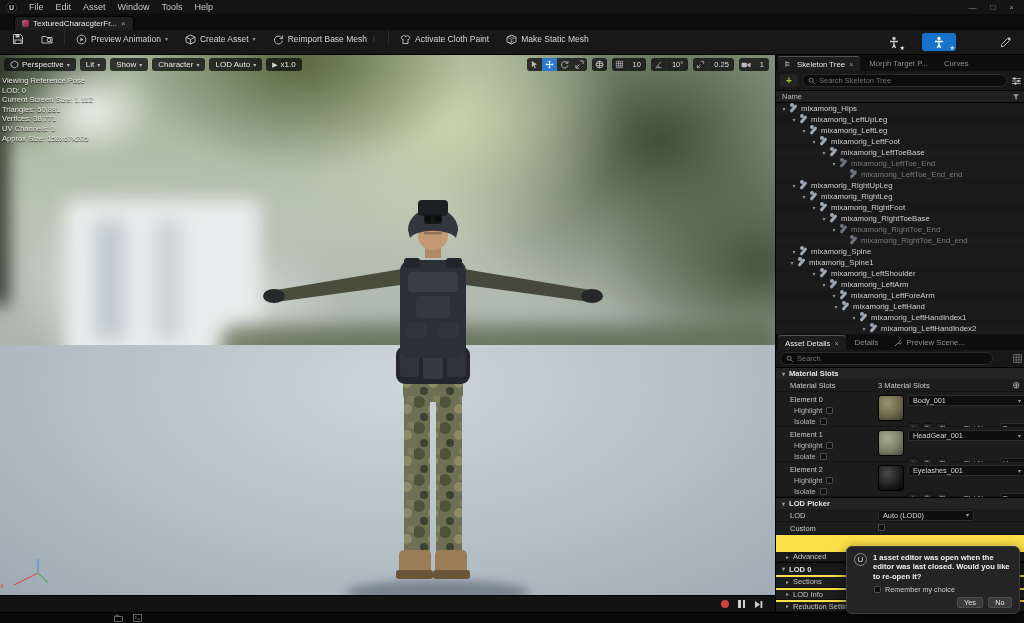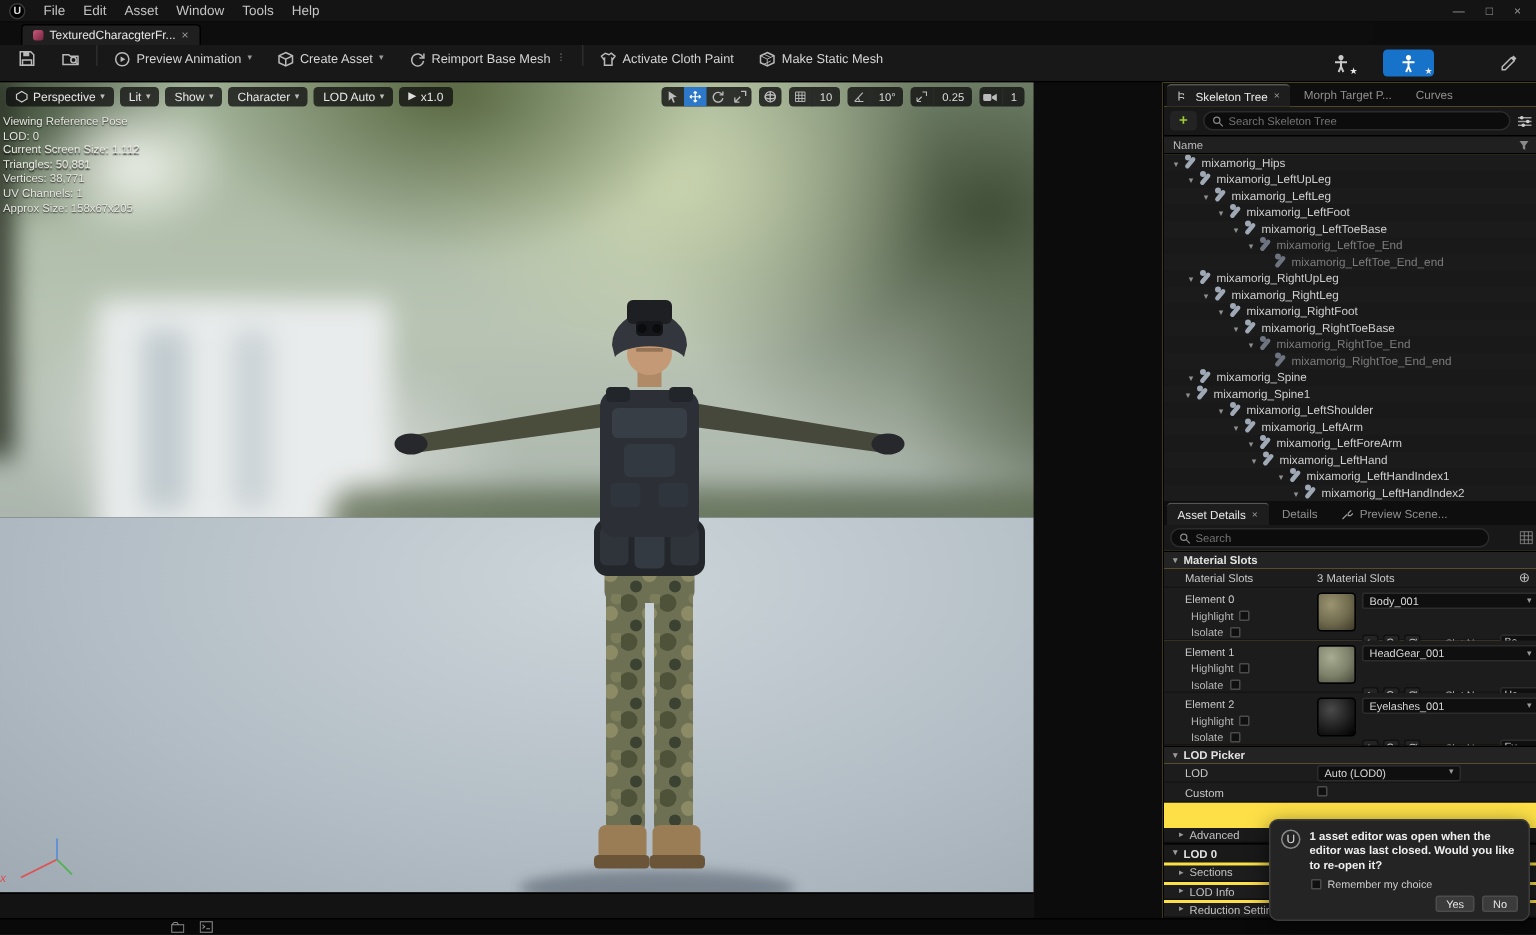--- a/index.html
+++ b/index.html
@@ -17,21 +17,21 @@
 .asset-tab .x{color:#9a9a9a;font-size:8px}
 #toolbar{position:absolute;left:0;top:30px;width:1024px;height:25px;background:#181818;border-bottom:1px solid #000;display:flex;gap:5px;padding:0 6px}
 .tb-btn{display:flex;align-items:center;gap:4px;height:18px;padding:0 6px;border-radius:3px;color:#d6d6d6;font-size:8.5px;background:transparent}
 .tb-sep{width:1px;height:14px;background:#2c2c2c}
 .tb-right{margin-left:auto;display:flex;align-items:center;gap:16px}
 .tb-iconbtn{width:24px;height:18px;border-radius:3px;display:flex;align-items:center;justify-content:center;position:relative}
 .tb-iconbtn.blue{background:#1673c9;width:34px}
 .tb-iconbtn .star{position:absolute;right:1px;bottom:0;font-size:6px;color:#e9e9e9}
 .caret{font-size:6px;color:#9a9a9a;line-height:1}
 
-#viewport{position:absolute;left:0;top:55px;width:689px;height:557px;background:#222;overflow:hidden}
+#viewport{position:absolute;left:0;top:55px;width:775px;height:557px;background:#222;overflow:hidden}
 .photo{position:absolute;left:0;top:0;width:775px;height:290px;overflow:hidden}
 .photo-blur{position:absolute;inset:-30px;filter:blur(9px);
  background:
  radial-gradient(95px 70px at 120px 85px,#f0f3ec 0%,rgba(240,243,236,0) 70%),
  radial-gradient(150px 110px at 45px 45px,#41503a 0%,rgba(65,80,58,0) 75%),
  radial-gradient(230px 150px at 330px 35px,#57663f 0%,rgba(87,102,63,0) 75%),
  radial-gradient(250px 190px at 480px 95px,#c9d4ae 0%,rgba(201,212,174,0) 70%),
  radial-gradient(310px 250px at 690px 115px,#3e4c35 0%,rgba(62,76,53,0) 75%),
  radial-gradient(210px 170px at 790px 240px,#46543b 0%,rgba(70,84,59,0) 75%),
  radial-gradient(185px 135px at 170px 260px,#e4e7e5 0%,rgba(228,231,229,0) 72%),

